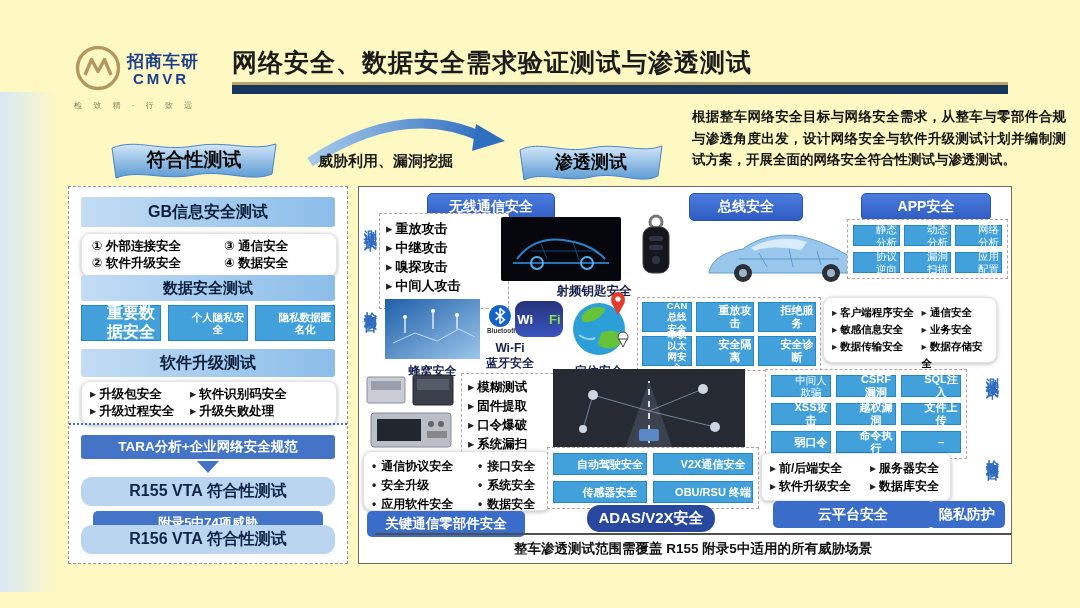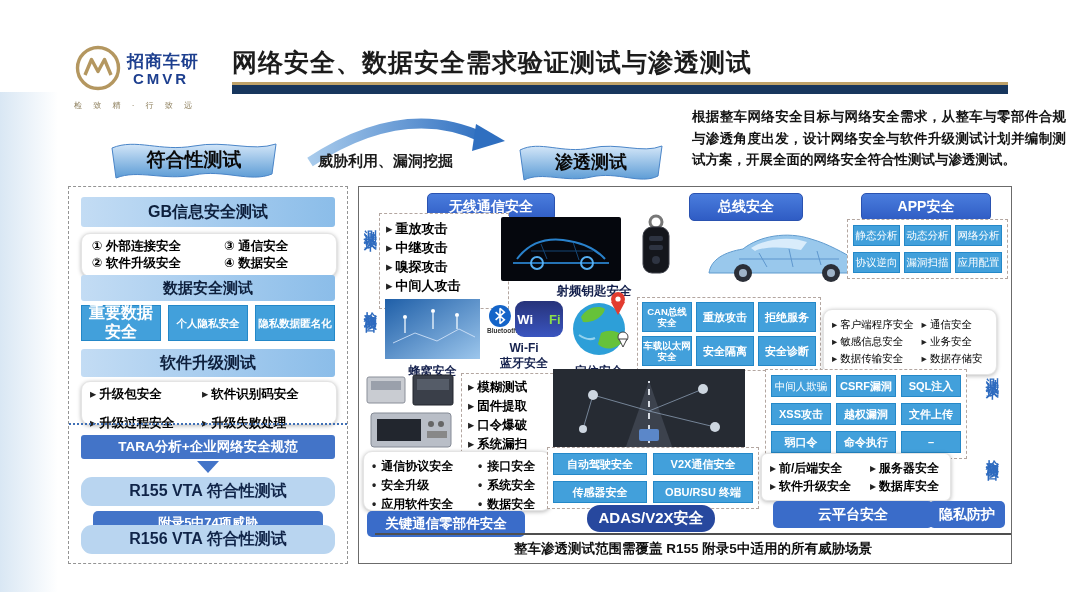--- a/index.html
+++ b/index.html
@@ -1,36 +1,36 @@
 <!DOCTYPE html>
 <html><head>
 <meta charset="utf-8">
 <style>
   html,body{margin:0;padding:0;background:#e8e8e8;}
-  .page{position:relative;width:1080px;height:608px;background:#ffffff;margin:0 auto;
+  .page{position:relative;width:1080px;height:608px;background:#fef9c3;margin:0 auto;
         font-family:"Liberation Sans","DejaVu Sans",sans-serif;overflow:hidden;}
   .abs{position:absolute;}
   .cc{display:flex;align-items:center;justify-content:center;text-align:center;}
   
   .logo-cn{font-size:17px;font-weight:bold;color:#1d3f8f;letter-spacing:1px;}
   .logo-en{font-size:15px;font-weight:bold;color:#1d3f8f;letter-spacing:3px;}
   .logo-tag{font-size:8px;color:#8f815f;letter-spacing:4.5px;white-space:nowrap;}
   .title{font-size:25px;font-weight:600;color:#1c1c1c;letter-spacing:1px;white-space:nowrap;}
   .rule{height:9px;background:#17365d;border-top:3px solid #bfa269;}
   .intro{font-size:13.5px;font-weight:bold;color:#141414;line-height:1.6;text-align:justify;}
   
   .ribbon-text{font-weight:bold;color:#0a0a0a;}
   .arrow-label{font-size:15px;font-weight:bold;color:#1c1c1c;white-space:nowrap;}
   
   .lpanel{border:1.5px dashed #949494;background:#fff;}
   .rpanel{border:1.5px solid #6b6b6b;background:#fff;}
   
   .lt-hdr{background:linear-gradient(90deg,#c3dcf4,#8bbde9);color:#0d1f3c;font-weight:bold;border-radius:3px;}
   .blue-hdr{background:linear-gradient(#4a7ddd,#2f5cc4);border:1px solid #2a52b0;color:#fff;font-weight:bold;border-radius:5px;font-size:14px;}
-  .sky{background:#42a0db;border:1px solid #2488c8;color:#fff;line-height:1.18;}
+  .sky{background:#42a0db;border:1px solid #2488c8;color:#fff;line-height:1.18;padding-left:20px;}
   .navybox{background:#4374c8;color:#fff;font-weight:bold;border-radius:3px;}
   .ltblue{background:#b9d5f0;color:#102448;font-weight:bold;border-radius:11px;}
   .card{background:#fff;border:1px solid #e4e4e4;border-radius:9px;box-shadow:0 1px 4px rgba(0,0,0,.28);}
   .dashedbox{border:1px dashed #b3a6a0;background:#fff;}
   .btn{background:#3a6cc9;color:#fff;font-weight:bold;border-radius:5px;}
   .btn-dark{background:#27489e;color:#fff;font-weight:bold;border-radius:13px;}
   .vlabel{writing-mode:vertical-rl;text-orientation:upright;color:#2e6bbf;font-weight:bold;font-size:13px;letter-spacing:3px;}
   .caption{font-size:12px;font-weight:bold;color:#16224e;}
   .arr::before{content:"▸";margin-right:3px;color:#222;}
   .dot::before{content:"•";margin-right:5px;color:#222;}
@@ -106,21 +106,21 @@
       <span>② 软件升级安全</span>
       <span>④ 数据安全</span>
     </div>
     <div class="abs lt-hdr cc" style="left:12px;top:88px;width:254px;height:26px;font-size:15px;">数据安全测试</div>
     <div class="abs" style="left:12px;top:118px;width:254px;height:36px;display:flex;gap:7px;">
       <div class="sky cc" style="flex:1;font-size:16px;font-weight:bold;">重要数据安全</div>
       <div class="sky cc" style="flex:1;font-size:10.5px;font-weight:bold;">个人隐私安全</div>
       <div class="sky cc" style="flex:1;font-size:10.5px;font-weight:bold;">隐私数据匿名化</div>
     </div>
     <div class="abs lt-hdr cc" style="left:12px;top:162px;width:254px;height:28px;font-size:16px;">软件升级测试</div>
-    <div class="abs card grid2" style="left:12px;top:194px;width:238px;height:34px;padding:4px 8px;grid-template-columns:100px 1fr;font-size:12.5px;font-weight:bold;line-height:17px;gap:12px;">
+    <div class="abs card grid2" style="left:12px;top:194px;width:238px;height:34px;padding:4px 8px;grid-template-columns:100px 1fr;font-size:12.5px;font-weight:bold;line-height:17px;">
       <span class="arr">升级包安全</span>
       <span class="arr">软件识别码安全</span>
       <span class="arr">升级过程安全</span>
       <span class="arr">升级失败处理</span>
     </div>
     <div class="abs divider-dot" style="left:0;top:236px;width:100%;"></div>
     <div class="abs navybox cc" style="left:12px;top:248px;width:254px;height:24px;font-size:13.5px;">TARA分析+企业网络安全规范</div>
     <div class="abs downtri" style="left:128px;top:274px;"></div>
     <div class="abs ltblue cc" style="left:12px;top:290px;width:254px;height:29px;font-size:16px;">R155 VTA 符合性测试</div>
     <div class="abs navybox cc" style="left:24px;top:324px;width:230px;height:24px;font-size:13px;border-radius:5px;">附录5中74项威胁</div>
@@ -187,21 +187,21 @@
       <svg width="22" height="22" viewBox="0 0 20 20" style="display:block;margin:0 auto;">
         <circle cx="10" cy="10" r="10" fill="#1464c8"></circle>
         <path d="M10,3 L10,17 M10,3 L14,6.5 L6,13.5 M10,17 L14,13.5 L6,6.5" stroke="#fff" stroke-width="1.4" fill="none"></path>
       </svg>
       <div class="bt-label">Bluetooth</div>
     </div>
     <div class="abs wifi-ic cc" style="left:156px;top:114px;width:48px;height:36px;">
       <span>Wi</span>
       <span class="wifi-fi">Fi</span>
     </div>
-    <div class="abs caption" style="left:124px;top:154px;width:82px;text-align:center;line-height:15px;">
+    <div class="abs caption" style="left:110px;top:154px;width:82px;text-align:center;line-height:15px;">
       <div>Wi-Fi</div>
       <div>蓝牙安全</div>
     </div>
 
     <div class="abs" style="left:212px;top:104px;width:62px;height:66px;">
       <svg width="62" height="66" viewBox="0 0 62 66">
         <circle cx="28" cy="38" r="26" fill="#2d9fd8"></circle>
         <path d="M10,26 C16,16 28,14 34,18 C32,27 20,32 12,31 Z" fill="#66c23a"></path>
         <path d="M30,42 C40,37 52,41 53,49 C46,59 33,60 27,53 Z" fill="#66c23a"></path>
         <path d="M8,44 C14,48 20,49 24,47" stroke="#bfe8f8" stroke-width="2" fill="none" opacity="0.7"></path>
@@ -237,21 +237,21 @@
 
     <div class="abs dashedbox grid2" style="left:488px;top:32px;padding:5px;grid-template-columns:repeat(3,47px);grid-auto-rows:21px;gap:6px 4px;">
       <div class="sky cc" style="font-size:10.5px;">静态分析</div>
       <div class="sky cc" style="font-size:10.5px;">动态分析</div>
       <div class="sky cc" style="font-size:10.5px;">网络分析</div>
       <div class="sky cc" style="font-size:10.5px;">协议逆向</div>
       <div class="sky cc" style="font-size:10.5px;">漏洞扫描</div>
       <div class="sky cc" style="font-size:10.5px;">应用配置</div>
     </div>
 
-    <div class="abs card grid2" style="left:464px;top:110px;width:156px;height:52px;padding:6px 8px;grid-template-columns:1.35fr 1fr;font-size:10.5px;font-weight:normal;line-height:17px;margin-top:12px;">
+    <div class="abs card grid2" style="left:464px;top:110px;width:156px;height:52px;padding:6px 8px;grid-template-columns:1.35fr 1fr;font-size:10.5px;font-weight:bold;line-height:17px;">
       <span class="arr">客户端程序安全</span>
       <span class="arr">通信安全</span>
       <span class="arr">敏感信息安全</span>
       <span class="arr">业务安全</span>
       <span class="arr">数据传输安全</span>
       <span class="arr">数据存储安全</span>
     </div>
 
     <div class="abs" style="left:6px;top:186px;width:92px;height:78px;">
       <svg width="92" height="78" viewBox="0 0 92 78">

